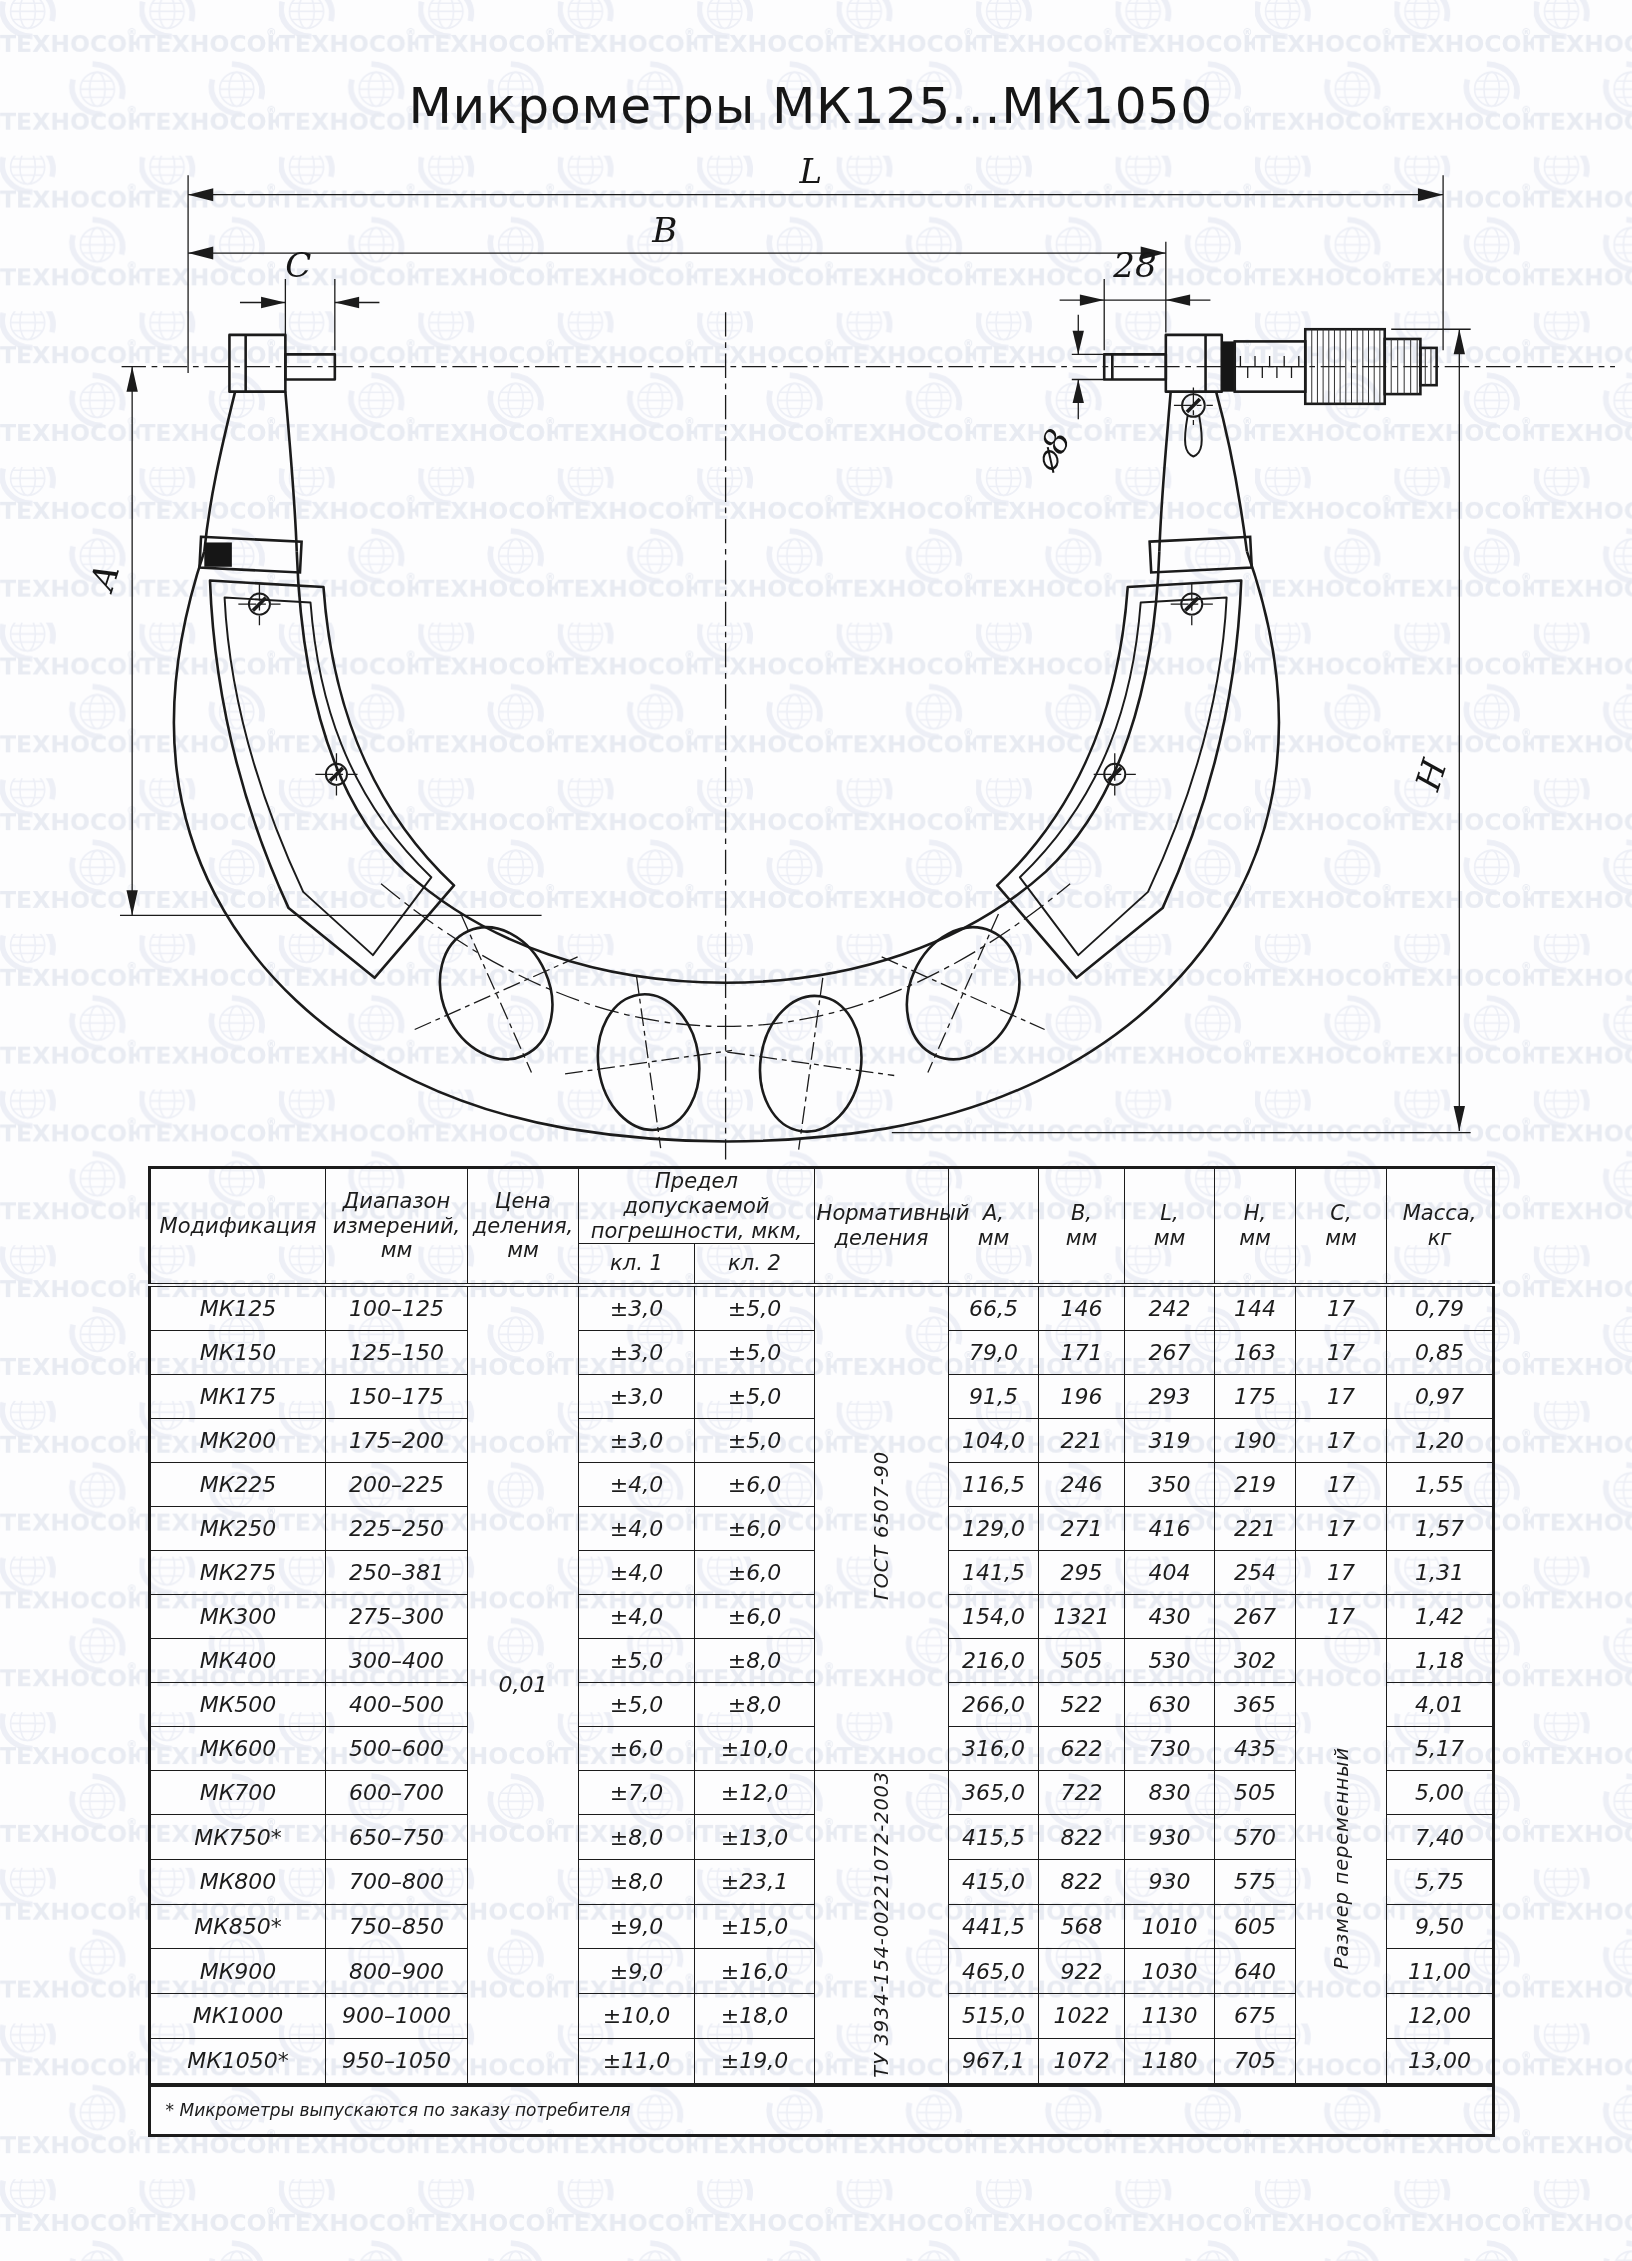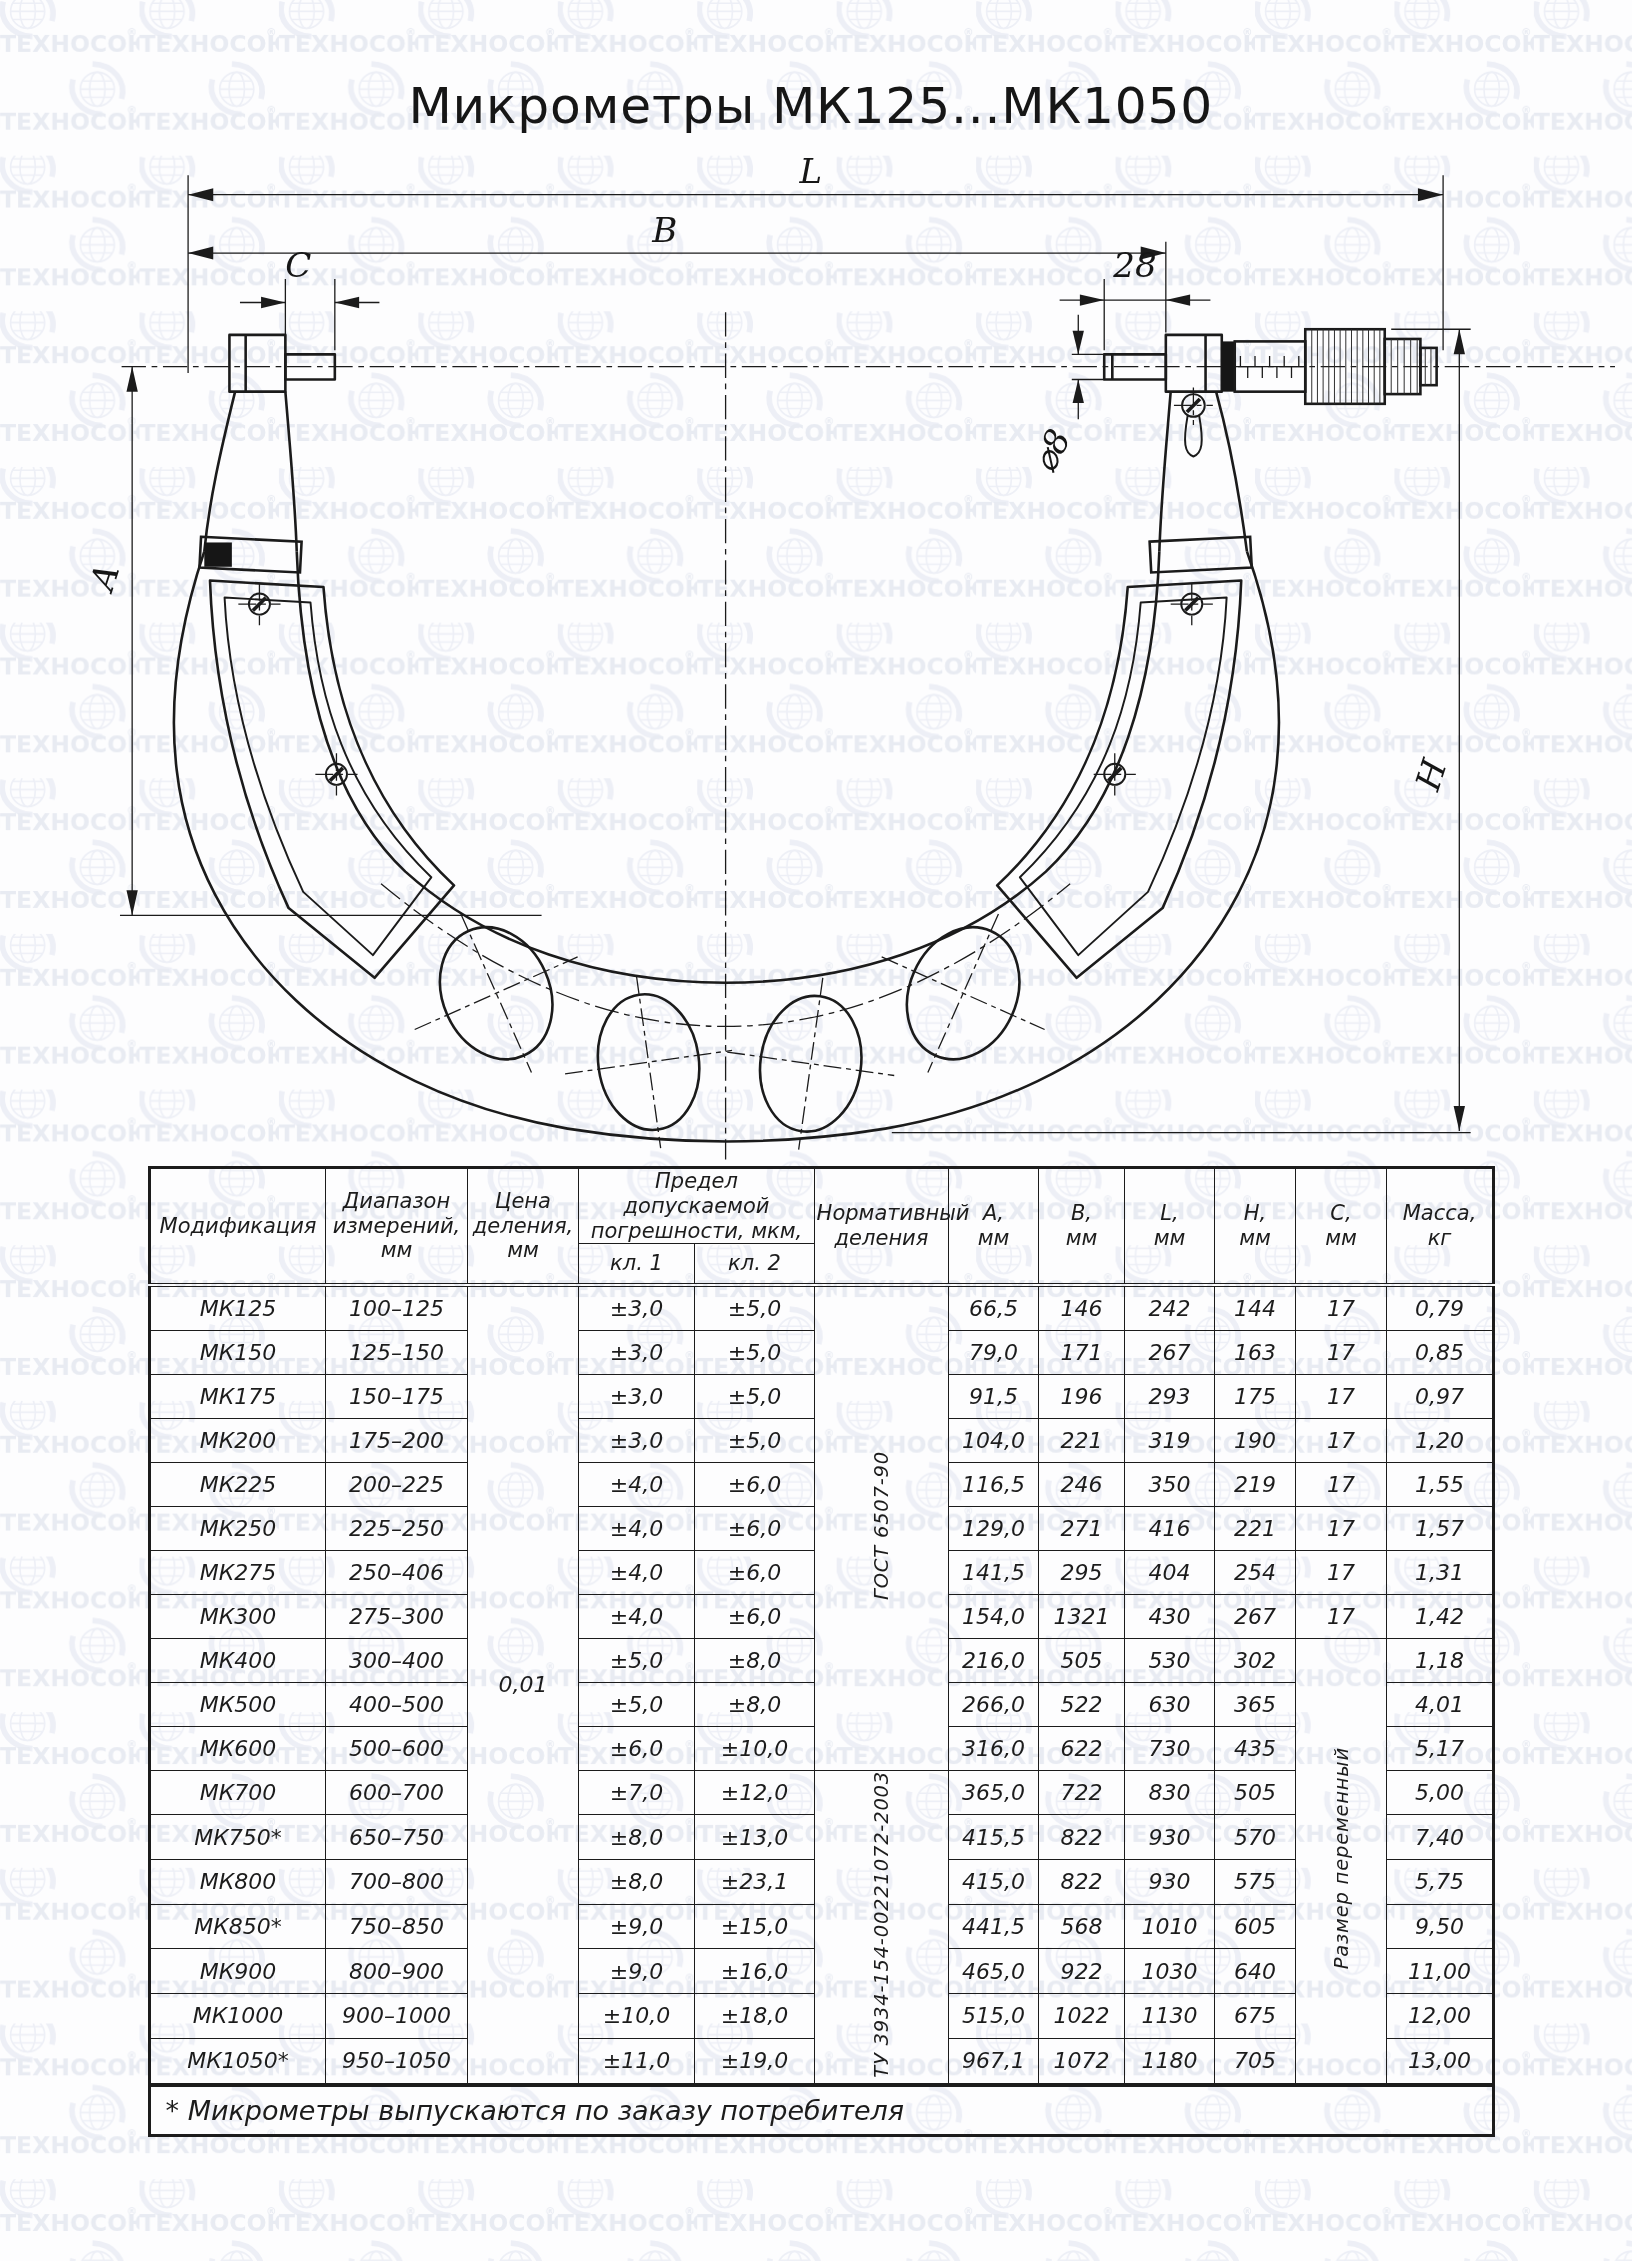--- a/index.html
+++ b/index.html
@@ -34,21 +34,21 @@
   }
   table.spec thead{border-bottom:4.9px double #1c1c1c}
   table.spec th{font-size:21px;line-height:1.18;white-space:pre-line}
   table.spec td{height:43px;font-size:22px}
   td.step-cell{font-size:22px}
   td.rot{overflow:hidden}
   td.rot span{
     display:inline-block;writing-mode:vertical-rl;transform:rotate(180deg);
     white-space:nowrap;font-size:19.5px;letter-spacing:0.8px;
   }
-  tr.foot-row td{border-top:4px solid #1c1c1c;text-align:left;padding-left:14.6px;height:47px;font-size:27px}
+  tr.foot-row td{border-top:4px solid #1c1c1c;text-align:left;padding-left:14.6px;height:47px;font-size:17px}
   .h1{height:76px}.h2{height:41px}
 </style>
 </head>
 <body>
 
 <div class="wm-layer">
   <svg width="1632" height="2261" viewBox="0 0 2013 2789">
     <defs>
       <pattern id="wm" width="172" height="192" patternUnits="userSpaceOnUse">
         <g fill="none" stroke="#edeff6">
@@ -344,21 +344,21 @@
           <td>±6,0</td>
           <td>129,0</td>
           <td>271</td>
           <td>416</td>
           <td>221</td>
           <td>17</td>
           <td>1,57</td>
         </tr>
         <tr>
           <td>МК275</td>
-          <td>250–406</td>
+          <td>250–381</td>
           <td>±4,0</td>
           <td>±6,0</td>
           <td>141,5</td>
           <td>295</td>
           <td>404</td>
           <td>254</td>
           <td>17</td>
           <td>1,31</td>
         </tr>
         <tr>

